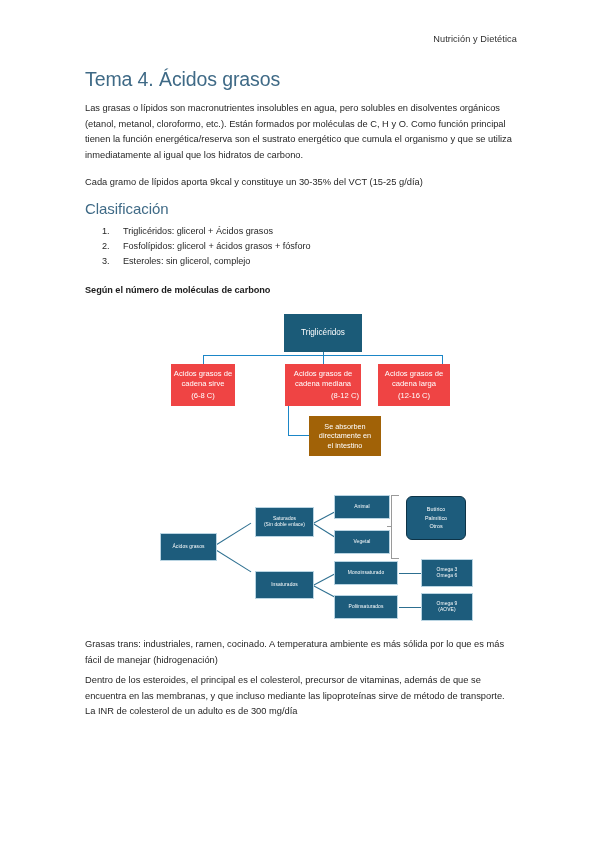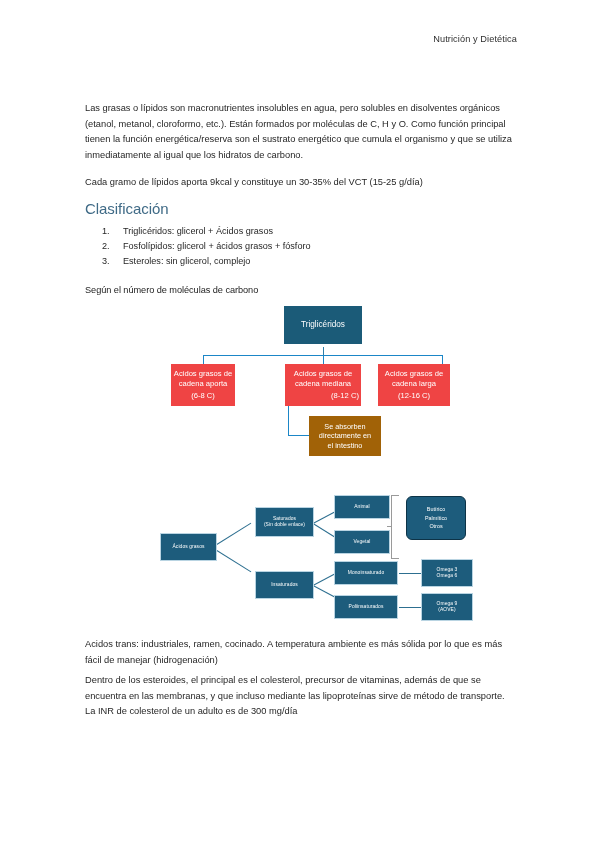--- a/index.html
+++ b/index.html
@@ -90,21 +90,21 @@
     position: absolute;
     left: 17px;
     top: 0;
   }
 
   
   .sub-h {
     position: absolute;
     left: 85px;
     font-size: 9.2px;
-    font-weight: normal;
+    font-weight: bold;
     color: #1c1c1c;
     white-space: nowrap;
     letter-spacing: -0.05px;
   }
   .sub-h-1 { top: 285px; }
   .sub-h-2 { top: 472px; }
 
   
   .diagram {
     position: absolute;
@@ -180,20 +180,21 @@
     width: 4px;
   }
 </style>
 </head>
 <body>
 
 <div class="page">
 
   <div class="doc-header">Nutrición y Dietética</div>
 
+  <div class="h1">Tema 4. Ácidos grasos</div>
 
   <div class="para p1">Las grasas o lípidos son macronutrientes insolubles en agua, pero solubles en disolventes orgánicos (etanol, metanol, cloroformo, etc.). Están formados por moléculas de C, H y O. Como función principal tienen la función energética/reserva son el sustrato energético que cumula el organismo y que se utiliza inmediatamente al igual que los hidratos de carbono.</div>
   <div class="para p2">Cada gramo de lípidos aporta 9kcal y constituye un 30-35% del VCT (15-25 g/día)</div>
 
   <div class="h2">Clasificación</div>
 
   <ol class="num-list">
     <li>
       <span class="num">1.</span>
       <span>Triglicéridos: glicerol + Ácidos grasos</span>
@@ -216,27 +217,27 @@
 
     <div class="conn" style="left:203px; top:49.5px; width:240px; height:1.4px;"></div>
 
     <div class="conn" style="left:203px; top:49.5px; width:1.4px; height:10px;"></div>
     <div class="conn" style="left:322.5px; top:49.5px; width:1.4px; height:10px;"></div>
     <div class="conn" style="left:441.6px; top:49.5px; width:1.4px; height:10px;"></div>
 
     <div class="conn" style="left:288px; top:101px; width:1.4px; height:30px;"></div>
     <div class="conn" style="left:288px; top:130px; width:22px; height:1.4px;"></div>
 
-    <div class="dbox d1-root" style="left:284px; top:1px; width:78px; height:38px;">
+    <div class="dbox d1-root" style="left:284px; top:9px; width:78px; height:38px;">
       <span>Triglicéridos</span>
     </div>
 
     <div class="dbox d1-child" style="left:171px; top:59px; width:64px; height:42px;">
       <span>Acidos grasos de</span>
-      <span>cadena aporta</span>
+      <span>cadena sirve</span>
       <span style="margin-top:3px;">(6-8 C)</span>
     </div>
 
     <div class="dbox d1-child" style="left:285px; top:59px; width:76px; height:42px;">
       <span>Acidos grasos de</span>
       <span>cadena mediana</span>
       <span style="margin-top:3px;margin-left:44px;">(8-12 C)</span>
     </div>
 
     <div class="dbox d1-child" style="left:378px; top:59px; width:72px; height:42px;">
@@ -310,16 +311,16 @@
       <span>Omega 3</span>
       <span>Omega 6</span>
     </div>
 
     <div class="dbox d2-box" style="left:421px; top:103px; width:52px; height:28px;">
       <span>Omega 9</span>
       <span>(AOVE)</span>
     </div>
   </div>
 
-  <div class="para p3">Acidos trans: industriales, ramen, cocinado. A temperatura ambiente es más sólida por lo que es más fácil de manejar (hidrogenación)</div>
+  <div class="para p3">Grasas trans: industriales, ramen, cocinado. A temperatura ambiente es más sólida por lo que es más fácil de manejar (hidrogenación)</div>
   <div class="para p4">Dentro de los esteroides, el principal es el colesterol, precursor de vitaminas, además de que se encuentra en las membranas, y que incluso mediante las lipoproteínas sirve de método de transporte. La INR de colesterol de un adulto es de 300 mg/día</div>
 
 </div>
 
 </body></html>

